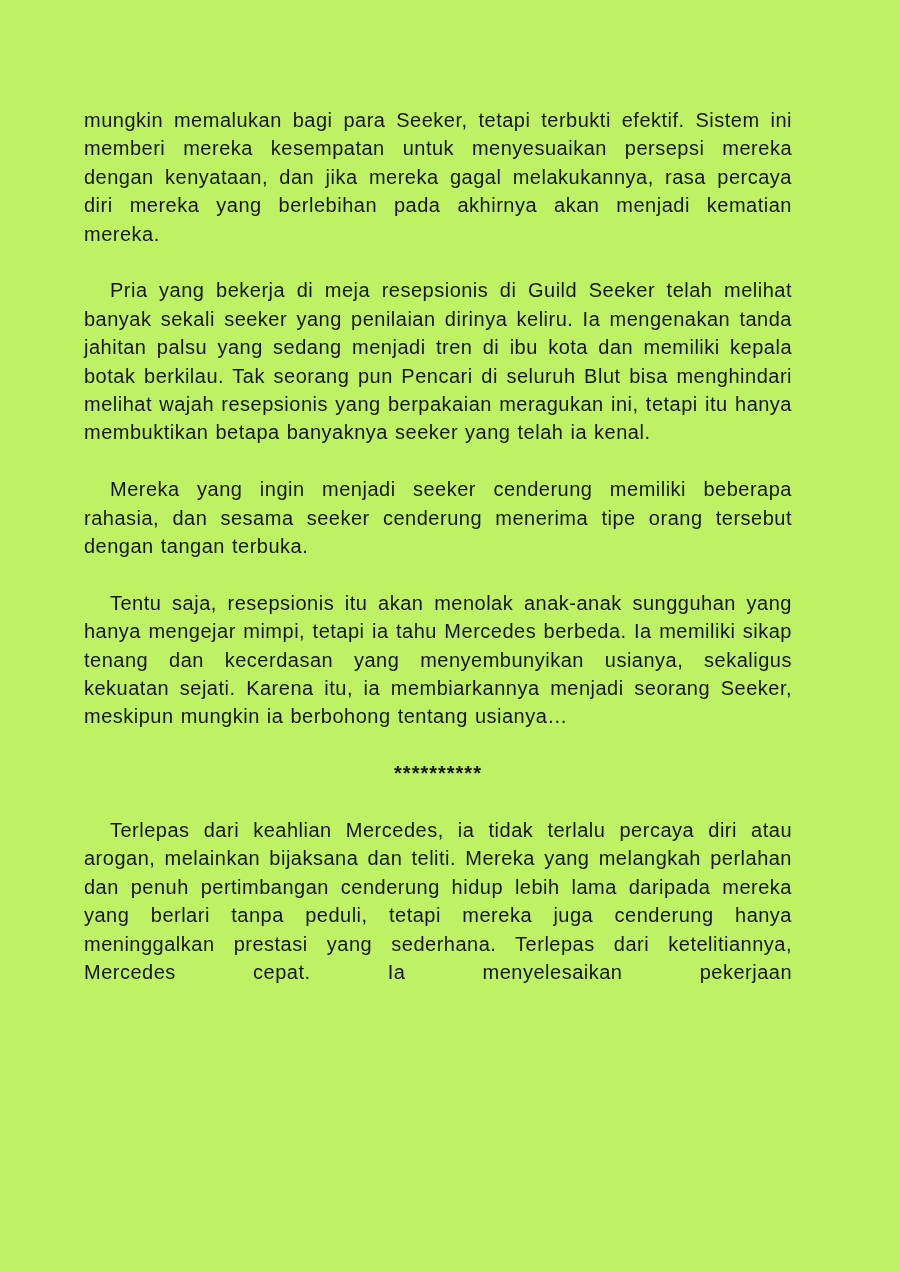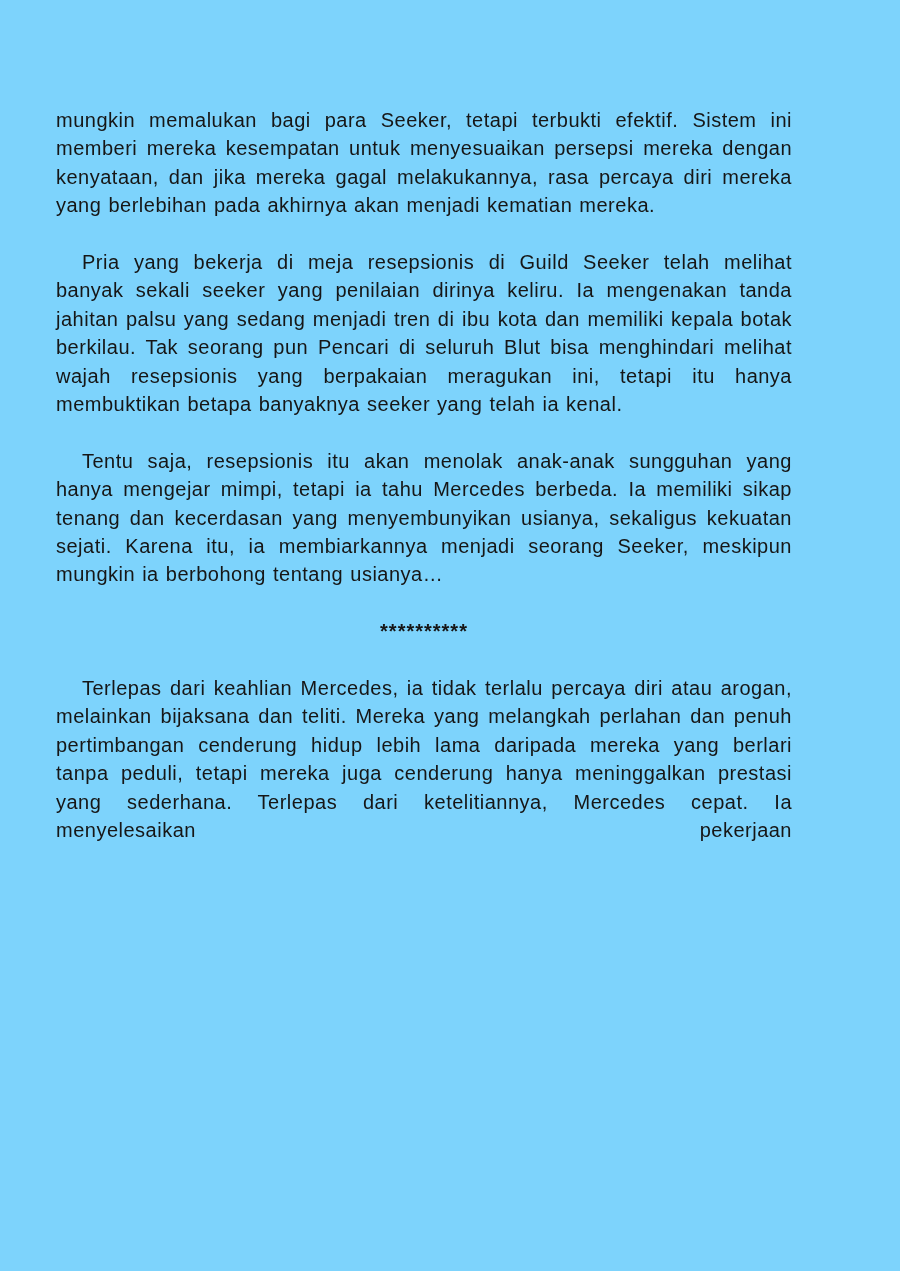--- a/index.html
+++ b/index.html
@@ -10,22 +10,22 @@
     width: 900px;
     height: 1271px;
     background: #ffffff;
     font-family: "Liberation Sans", sans-serif;
     overflow: hidden;
   }
   .page {
     box-sizing: border-box;
     width: 900px;
     height: 1271px;
-    padding: 106px 108px 0 56px;
-    background: #7dd3fc;
+    padding: 106px 108px 0 84px;
+    background: #bef264;
     color: #161616;
   }
   .para {
     margin: 0 0 28.4px 0;
     font-size: 20px;
     line-height: 28.4px;
     letter-spacing: 0.5px;
     word-spacing: 1px;
     text-align: justify;
     text-indent: 26px;
@@ -51,19 +51,20 @@
 </style>
 </head>
 <body>
 
 <main class="page">
   <p class="para first">mungkin memalukan bagi para Seeker, tetapi terbukti efektif. Sistem ini memberi mereka kesempatan untuk menyesuaikan persepsi mereka dengan kenyataan, dan jika mereka gagal melakukannya, rasa percaya diri mereka yang berlebihan pada akhirnya akan menjadi kematian mereka.</p>
 
   <p class="para">Pria yang bekerja di meja resepsionis di Guild Seeker telah melihat banyak sekali seeker yang penilaian dirinya keliru. Ia mengenakan tanda jahitan palsu yang sedang menjadi tren di ibu kota dan memiliki kepala botak berkilau. Tak seorang pun Pencari di seluruh Blut bisa menghindari melihat wajah resepsionis yang berpakaian meragukan ini, tetapi itu hanya membuktikan betapa banyaknya seeker yang telah ia kenal.</p>
 
 
+  <p class="para">Mereka yang ingin menjadi seeker cenderung memiliki beberapa rahasia, dan sesama seeker cenderung menerima tipe orang tersebut dengan tangan terbuka.</p>
 
   <p class="para">Tentu saja, resepsionis itu akan menolak anak-anak sungguhan yang hanya mengejar mimpi, tetapi ia tahu Mercedes berbeda. Ia memiliki sikap tenang dan kecerdasan yang menyembunyikan usianya, sekaligus kekuatan sejati. Karena itu, ia membiarkannya menjadi seorang Seeker, meskipun mungkin ia berbohong tentang usianya…</p>
 
   <div class="scene-break">**********</div>
 
   <p class="para continued">Terlepas dari keahlian Mercedes, ia tidak terlalu percaya diri atau arogan, melainkan bijaksana dan teliti. Mereka yang melangkah perlahan dan penuh pertimbangan cenderung hidup lebih lama daripada mereka yang berlari tanpa peduli, tetapi mereka juga cenderung hanya meninggalkan prestasi yang sederhana. Terlepas dari ketelitiannya, Mercedes cepat. Ia menyelesaikan pekerjaan</p>
 </main>
 
 </body></html>

